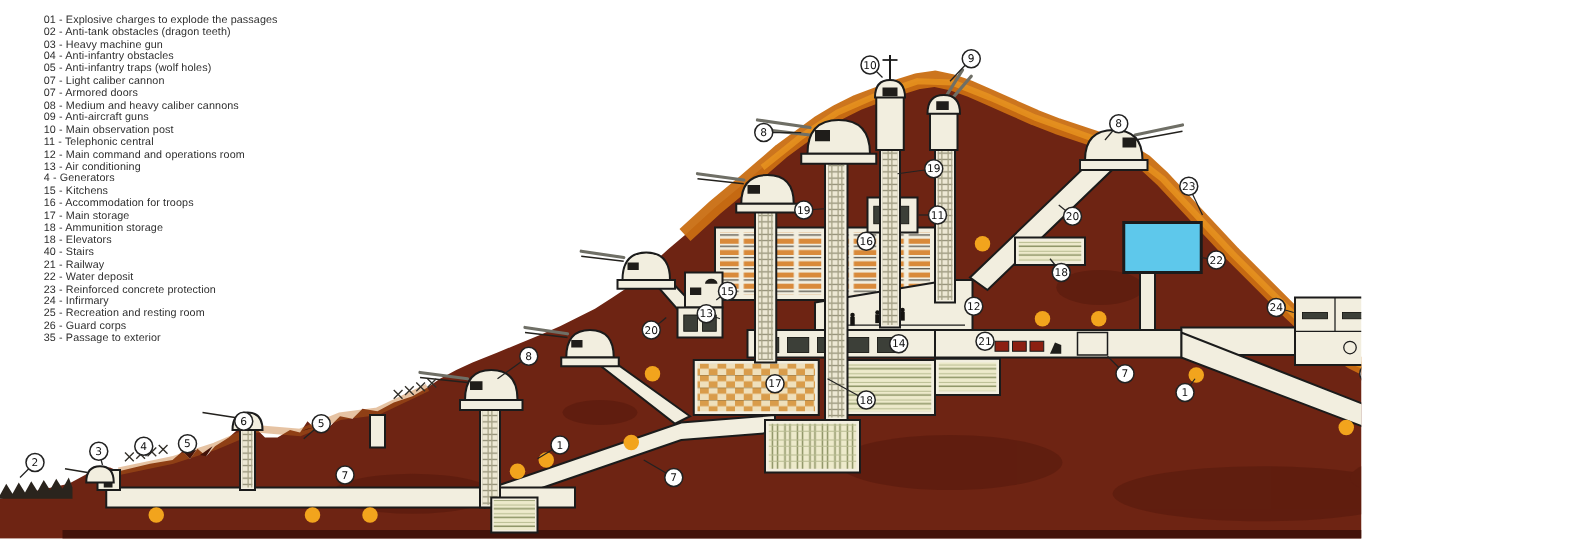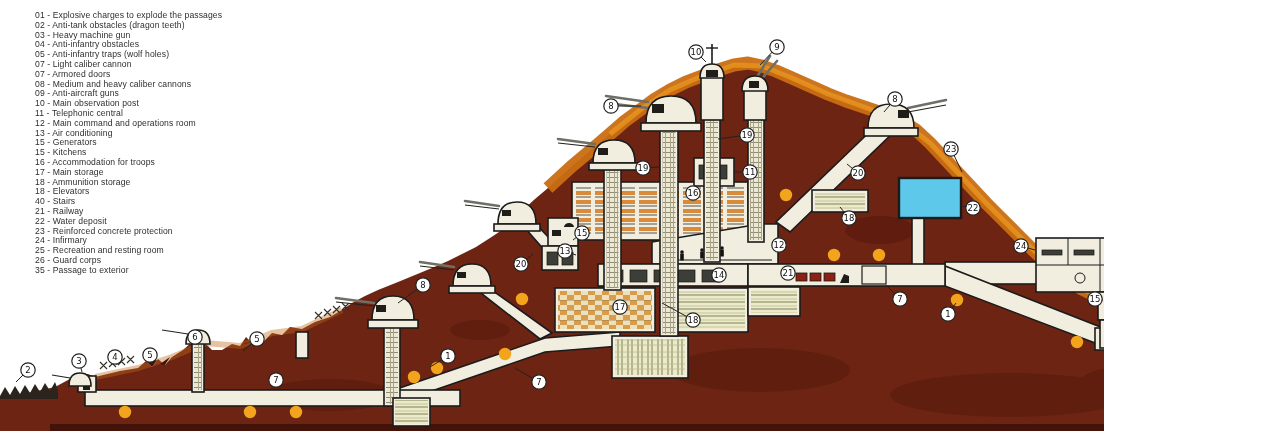--- a/index.html
+++ b/index.html
@@ -1,17 +1,17 @@
 <!DOCTYPE html>
 <html><head>
 <meta charset="utf-8">
 <style>
   html,body{margin:0;padding:0;background:#ffffff;}
   .stage{position:relative;width:1089px;height:431px;background:#ffffff;overflow:hidden;
-         font-family:"Liberation Sans", sans-serif;padding-left:15px;}
+         font-family:"Liberation Sans", sans-serif;}
   .legend{position:absolute;left:35px;top:11px;z-index:5;}
   .legend-row{font-size:8.6px;line-height:9.8px;color:#2e2e2e;letter-spacing:.1px;white-space:nowrap;}
   svg{position:absolute;left:0;top:0;}
   .struct{fill:#F2EEDF;stroke:#1b1b1b;stroke-width:1.6;}
   .structNoS{fill:#F2EEDF;stroke:#1b1b1b;stroke-width:1.2;}
   .dark{fill:#1f1d1a;stroke:none;}
   .machine{fill:#3c3f38;stroke:#14140f;stroke-width:.7;}
   .innerline{stroke:#1b1b1b;stroke-width:1;fill:none;}
   .barrel{stroke:#6f6f66;stroke-width:2.6;stroke-linecap:round;fill:none;}
   .barrelDark{stroke:#23211d;stroke-width:1.2;fill:none;}
@@ -31,21 +31,21 @@
       <div class="legend-row">04 - Anti-infantry obstacles</div>
       <div class="legend-row">05 - Anti-infantry traps (wolf holes)</div>
       <div class="legend-row">07 - Light caliber cannon</div>
       <div class="legend-row">07 - Armored doors</div>
       <div class="legend-row">08 - Medium and heavy caliber cannons</div>
       <div class="legend-row">09 - Anti-aircraft guns</div>
       <div class="legend-row">10 - Main observation post</div>
       <div class="legend-row">11 - Telephonic central</div>
       <div class="legend-row">12 - Main command and operations room</div>
       <div class="legend-row">13 - Air conditioning</div>
-      <div class="legend-row">15 - Generators</div>
+      <div class="legend-row">4 - Generators</div>
       <div class="legend-row">15 - Kitchens</div>
       <div class="legend-row">16 - Accommodation for troops</div>
       <div class="legend-row">17 - Main storage</div>
       <div class="legend-row">18 - Ammunition storage</div>
       <div class="legend-row">18 - Elevators</div>
       <div class="legend-row">40 - Stairs</div>
       <div class="legend-row">21 - Railway</div>
       <div class="legend-row">22 - Water deposit</div>
       <div class="legend-row">23 - Reinforced concrete protection</div>
       <div class="legend-row">24 - Infirmary</div>

